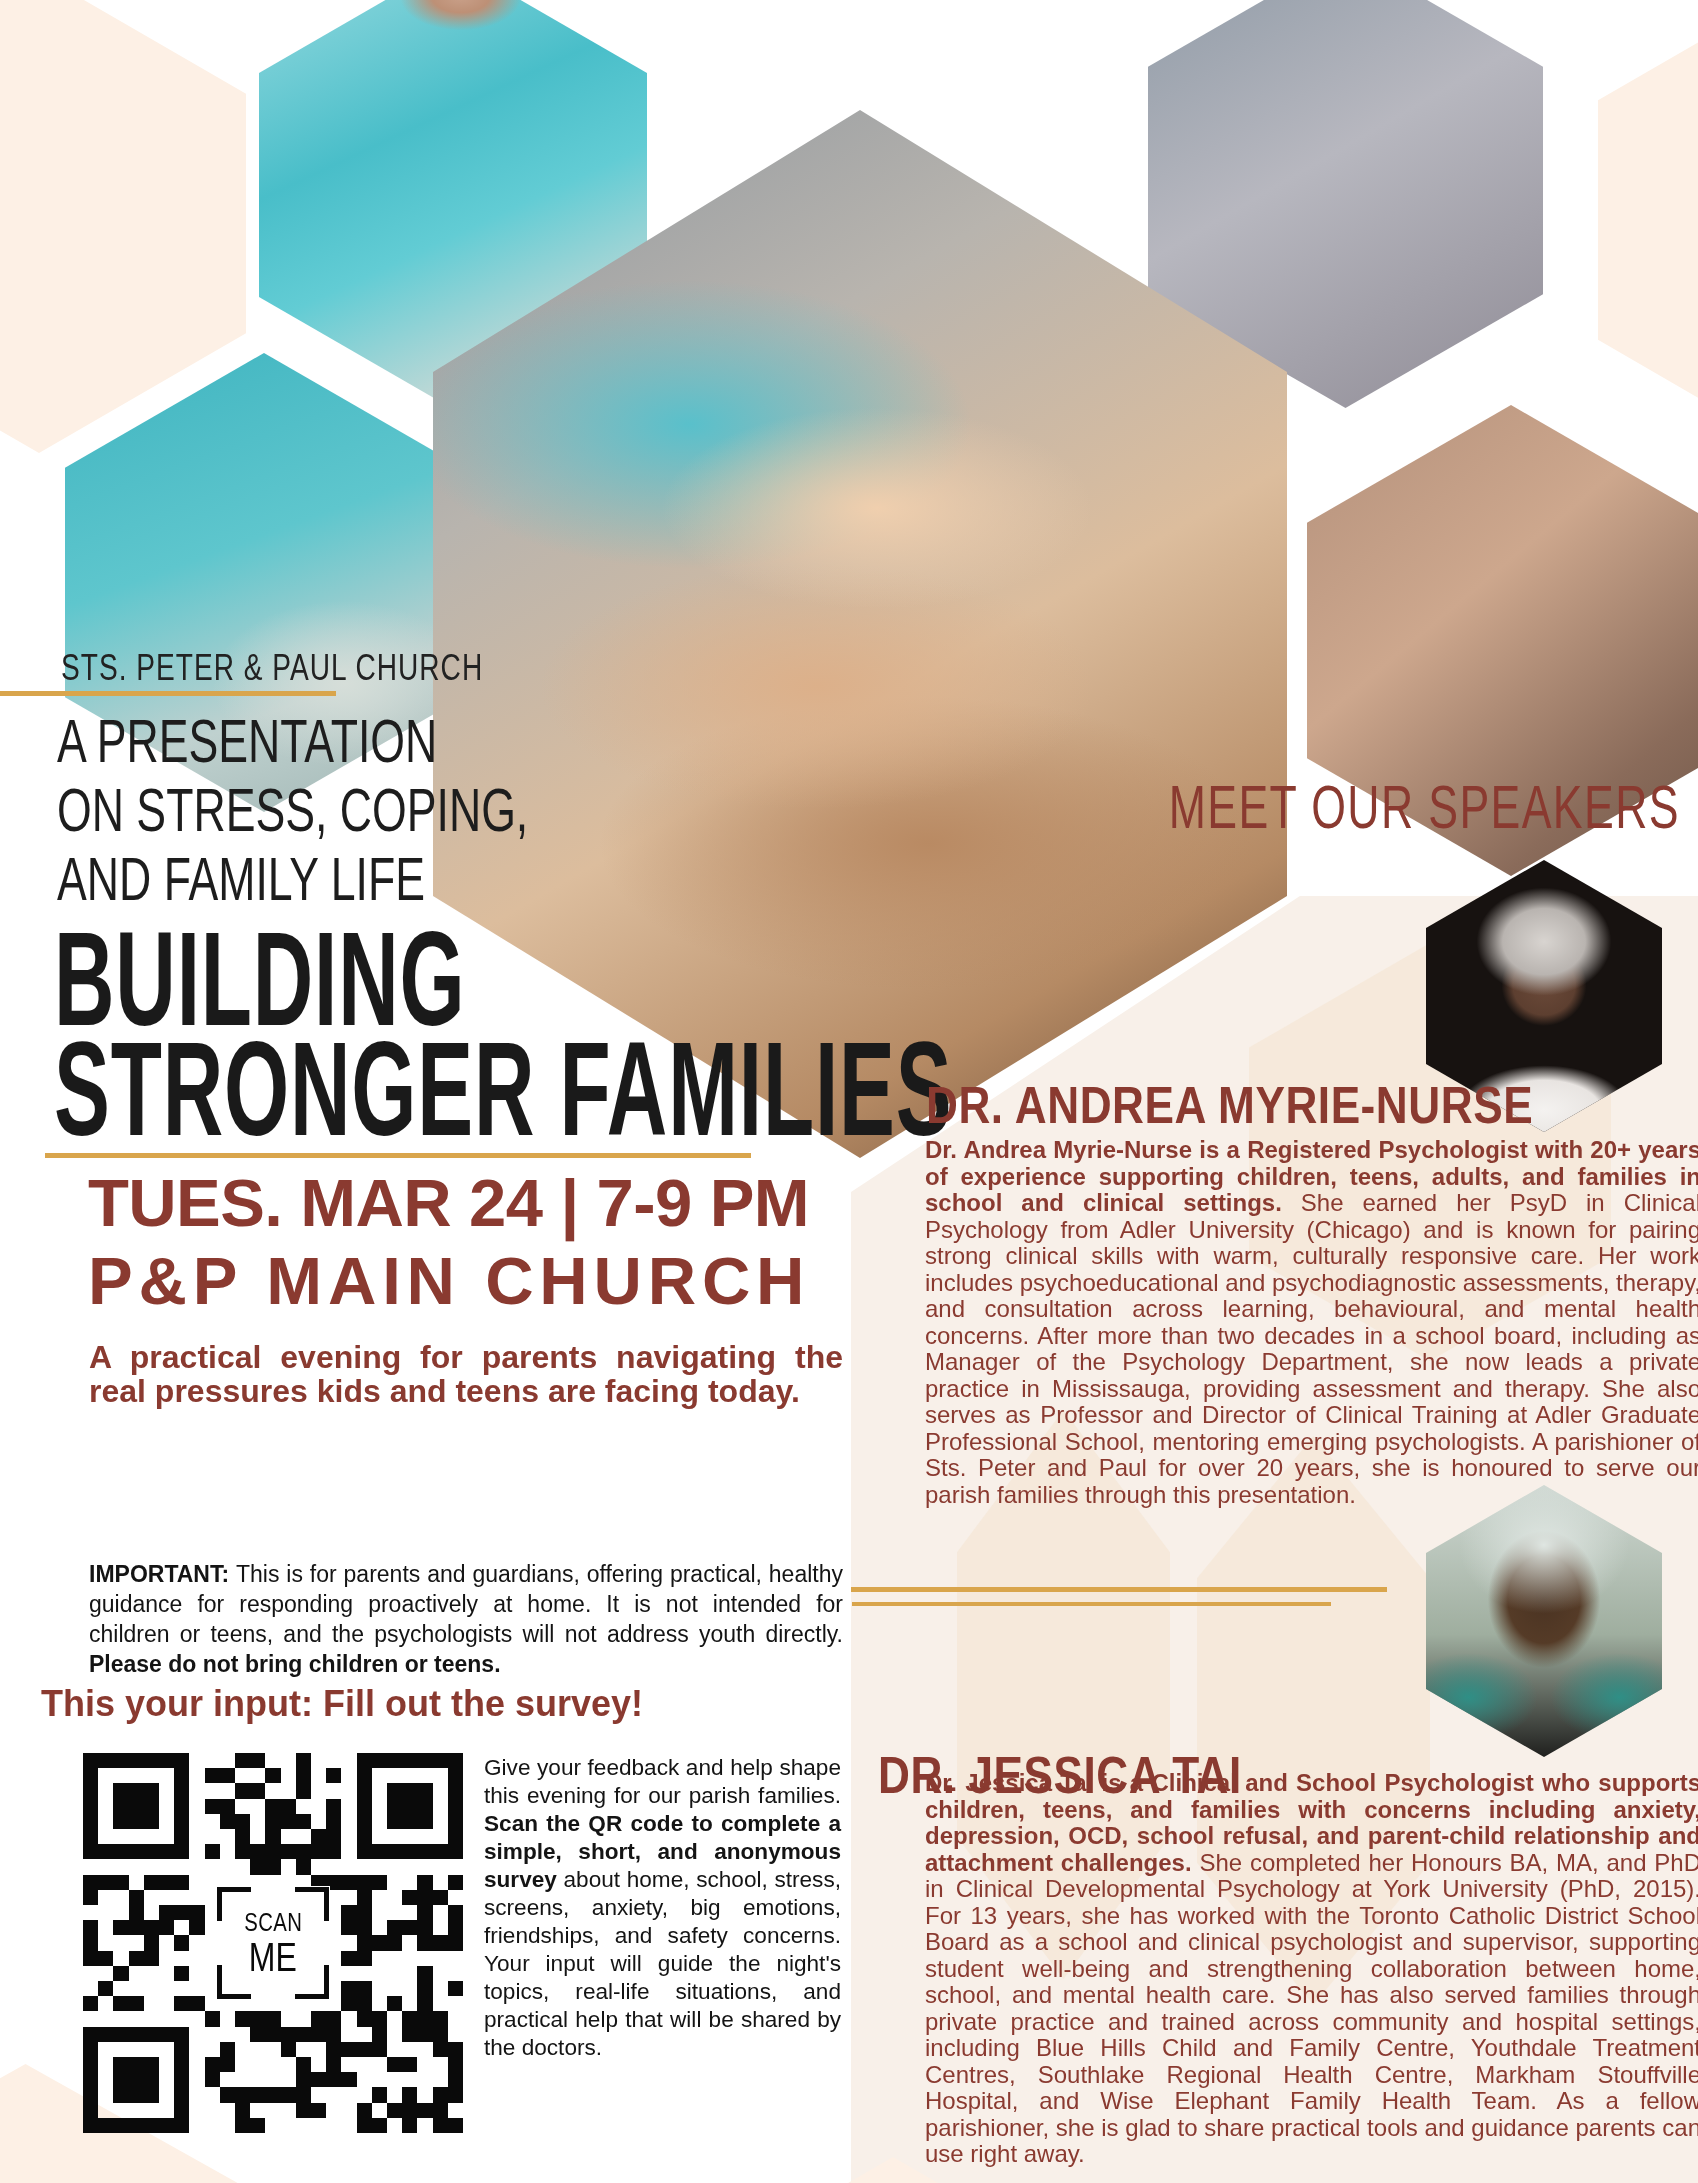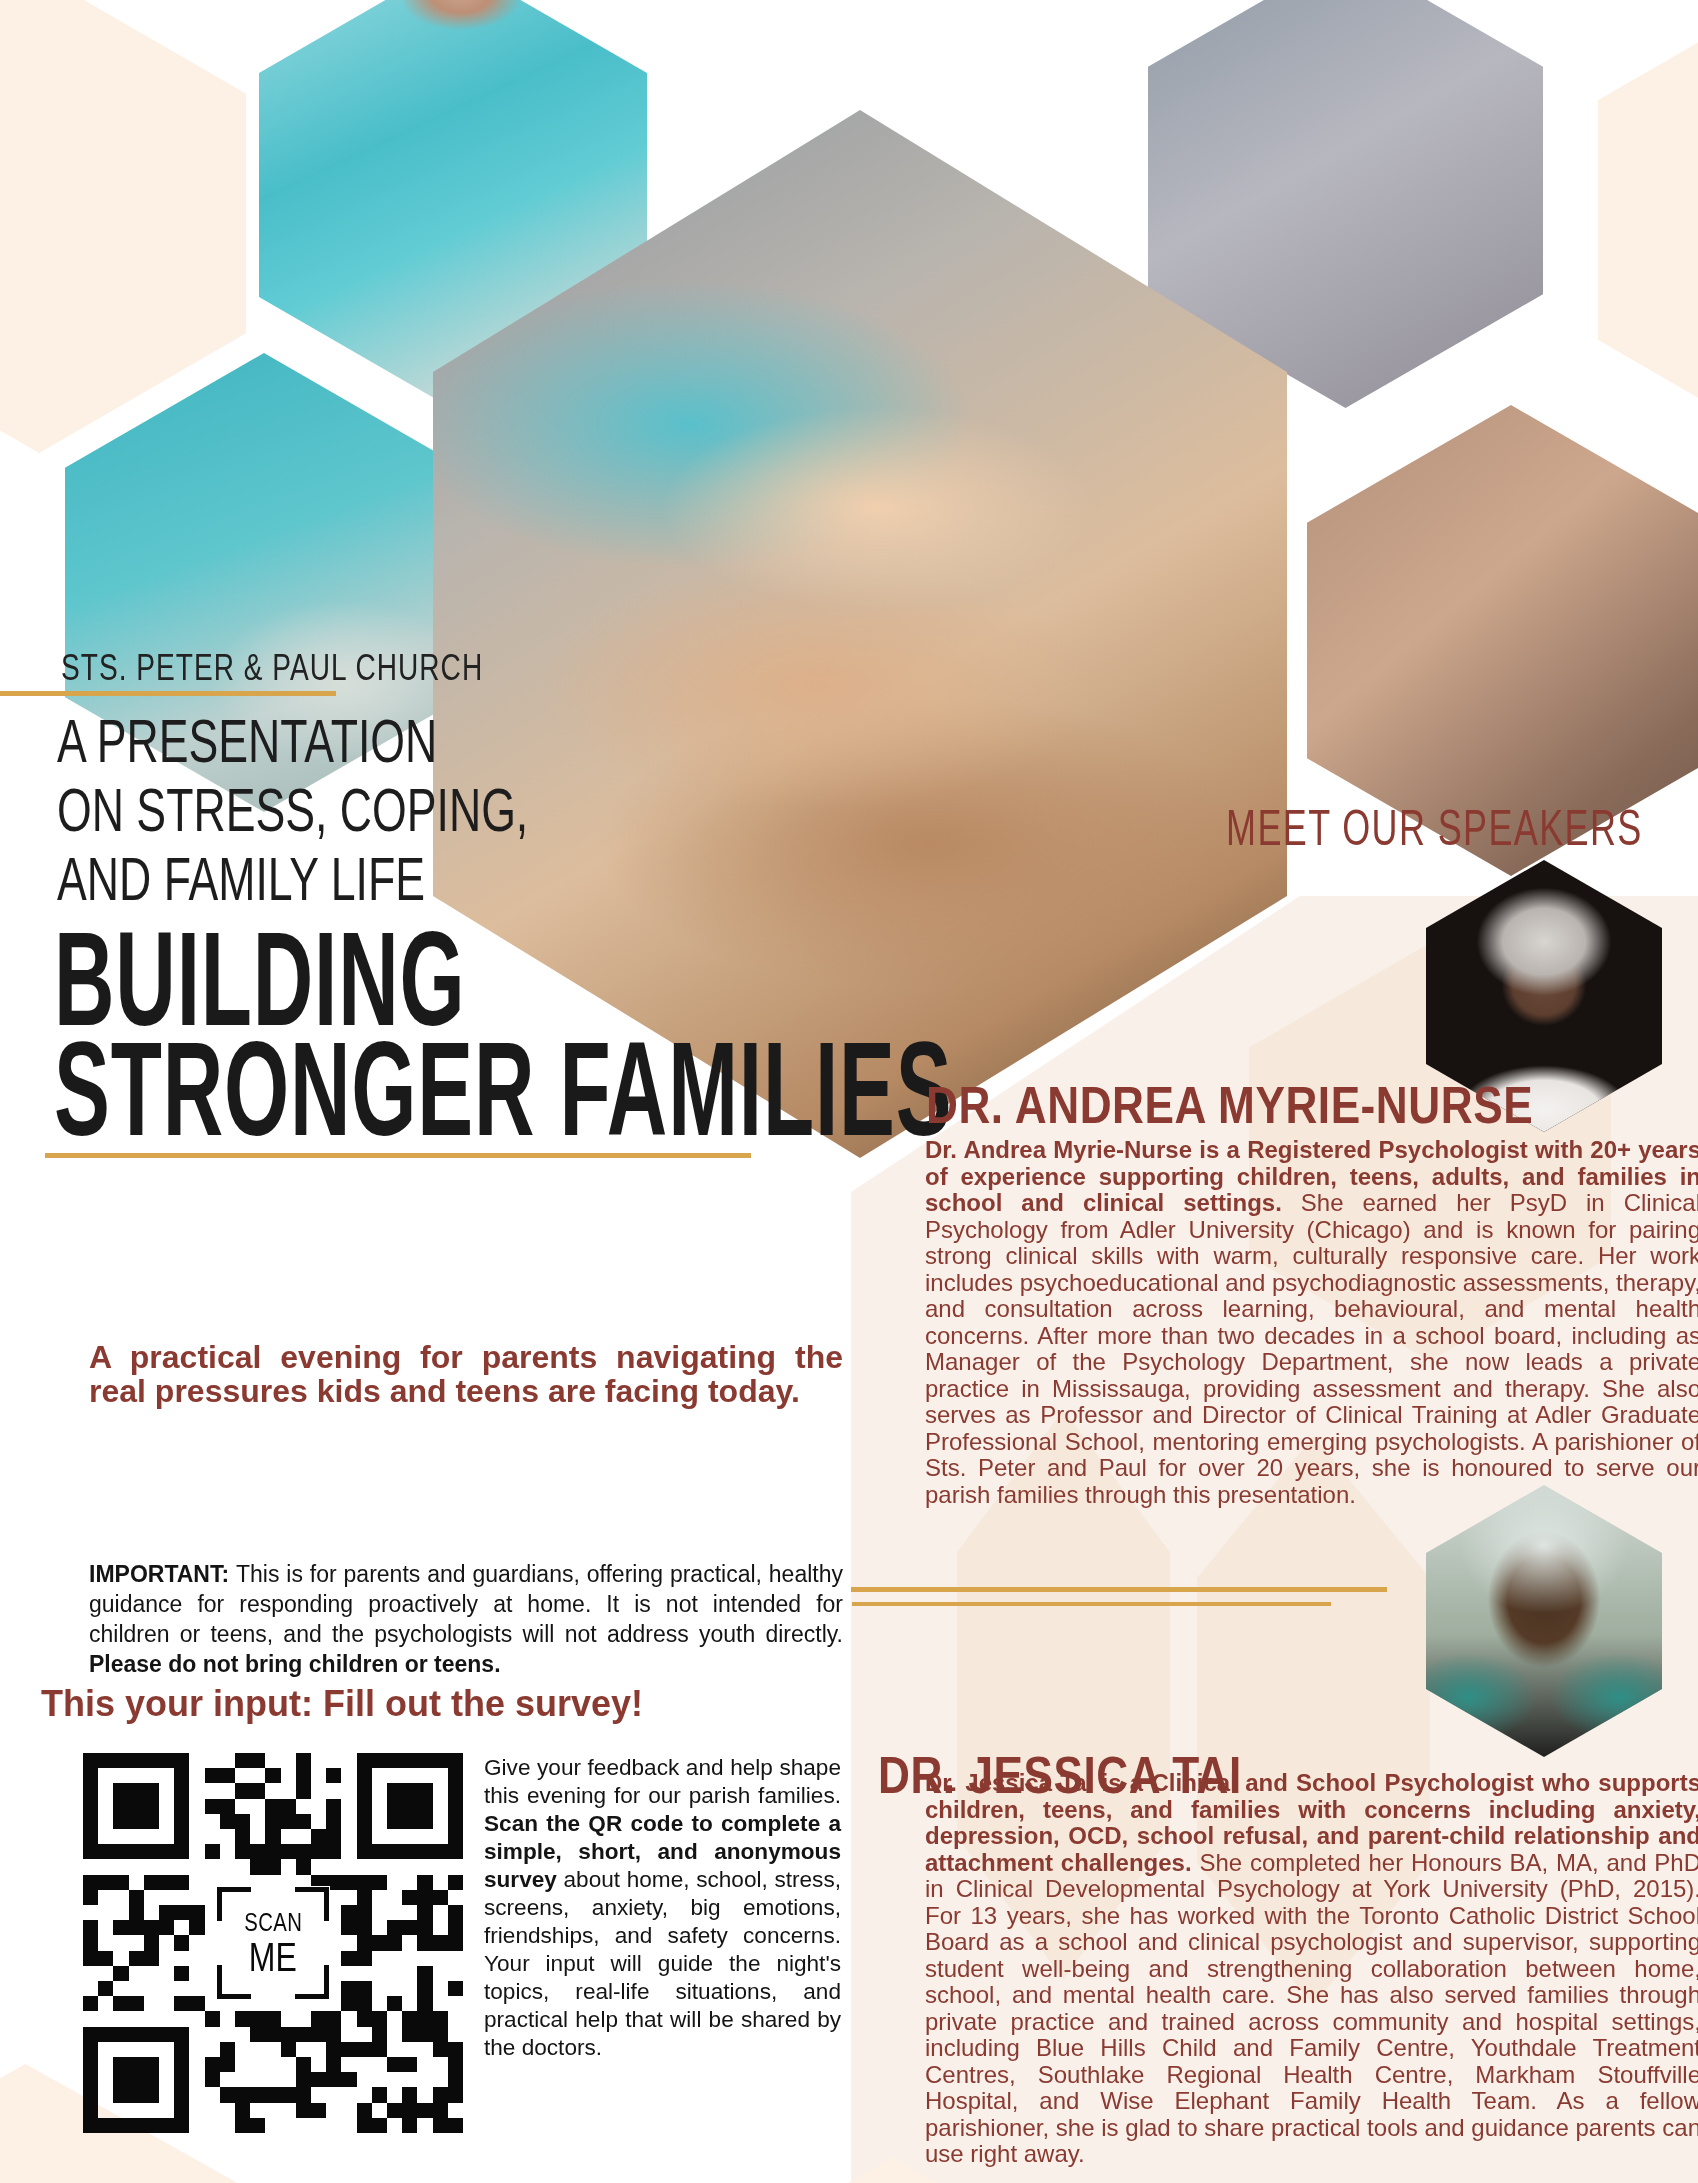--- a/index.html
+++ b/index.html
@@ -64,22 +64,22 @@
   .qr-label{position:absolute;left:50%;top:50%;width:114px;height:114px;transform:translate(-50%,-50%);
     background:#fff;display:flex;flex-direction:column;align-items:center;justify-content:center;}
   .corner{position:absolute;width:28.5px;height:28.5px;}
   .c-tl{left:1.3px;top:1.3px;border-left:5.8px solid #0a0a0a;border-top:5.8px solid #0a0a0a;}
   .c-tr{right:1.3px;top:1.3px;border-right:5.8px solid #0a0a0a;border-top:5.8px solid #0a0a0a;}
   .c-bl{left:1.3px;bottom:1.3px;border-left:5.8px solid #0a0a0a;border-bottom:5.8px solid #0a0a0a;}
   .c-br{right:1.3px;bottom:1.3px;border-right:5.8px solid #0a0a0a;border-bottom:5.8px solid #0a0a0a;}
   .qr-scan{font-size:26px;color:#0a0a0a;transform:scaleX(.78);letter-spacing:0.6px;line-height:28.5px;}
   .qr-me{font-size:41px;color:#0a0a0a;transform:scaleX(.78);line-height:41px;}
   
-  .speakers-h{position:absolute;left:970px;top:771px;width:673px;text-align:right;font-size:50px;letter-spacing:1.9px;
-    color:var(--accent);white-space:nowrap;margin-top:28px;}
+  .speakers-h{position:absolute;left:970px;top:771px;width:673px;text-align:right;font-size:62px;letter-spacing:1.9px;
+    color:var(--accent);white-space:nowrap;}
   .speakers-h span{display:inline-block;transform:scaleX(.72);transform-origin:100% 50%;}
   .sp-name{position:absolute;left:878px;font-size:52px;font-weight:bold;color:var(--accent);white-space:nowrap;letter-spacing:0.6px;}
   .sp-name span{display:inline-block;transform:scaleX(.85);transform-origin:0 50%;}
   .sp-bio{position:absolute;left:925px;width:776px;font-size:24px;line-height:26.5px;text-align:justify;color:var(--accent);}
 </style>
 </head>
 <body>
 
 <div id="page">
 
@@ -103,20 +103,24 @@
   <div class="kicker">
       <div>A PRESENTATION</div>
       <div>ON STRESS, COPING,</div>
       <div>AND FAMILY LIFE</div>
     </div>
   <div class="title">
       <div>BUILDING</div>
       <div>STRONGER FAMILIES</div>
     </div>
   <div class="goldline" style="left:45px;top:1153px;width:706px;height:4.5px;"></div>
+  <div class="when">
+      <div>TUES. MAR 24 | 7-9 PM</div>
+      <div>P&amp;P MAIN CHURCH</div>
+    </div>
   <div class="lead">A practical evening for parents navigating the real pressures kids and teens are facing today.</div>
   <div class="body-par" style="top:1559px;"><span class="b">IMPORTANT: </span><span>This is for parents and guardians, offering practical, healthy guidance for responding proactively at home. It is not intended for children or teens, and the psychologists will not address youth directly. </span><span class="b">Please do not bring children or teens.</span></div>
   <div class="survey-h">This your input: Fill out the survey!</div>
 
   <div id="qr">
     <div id="qr-grid">
         <div class="on"></div>
         <div class="on"></div>
         <div class="on"></div>
         <div class="on"></div>

